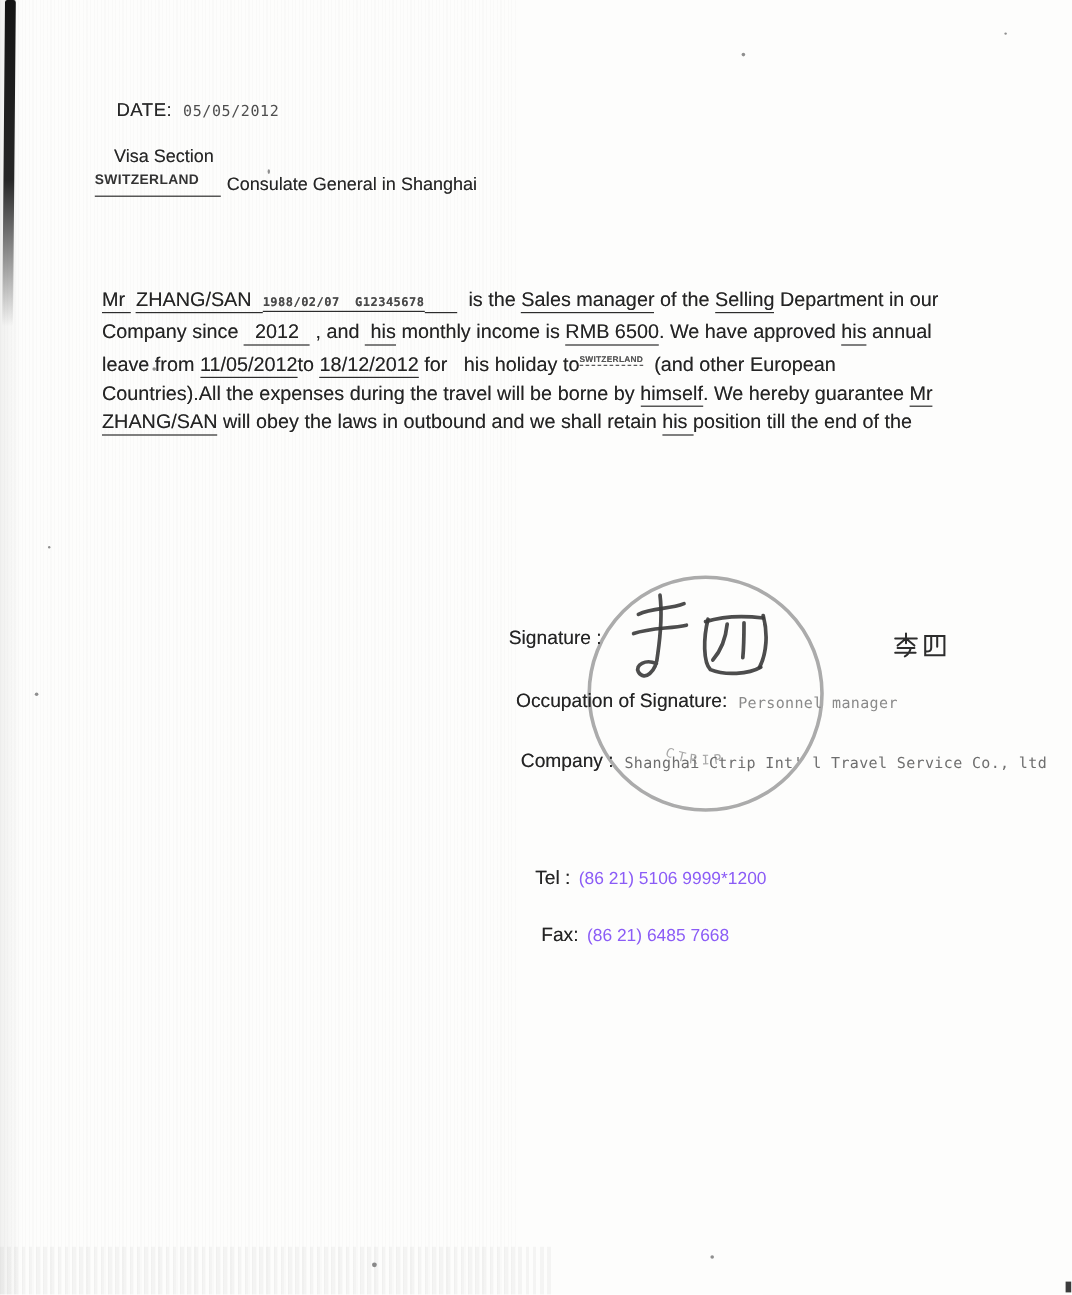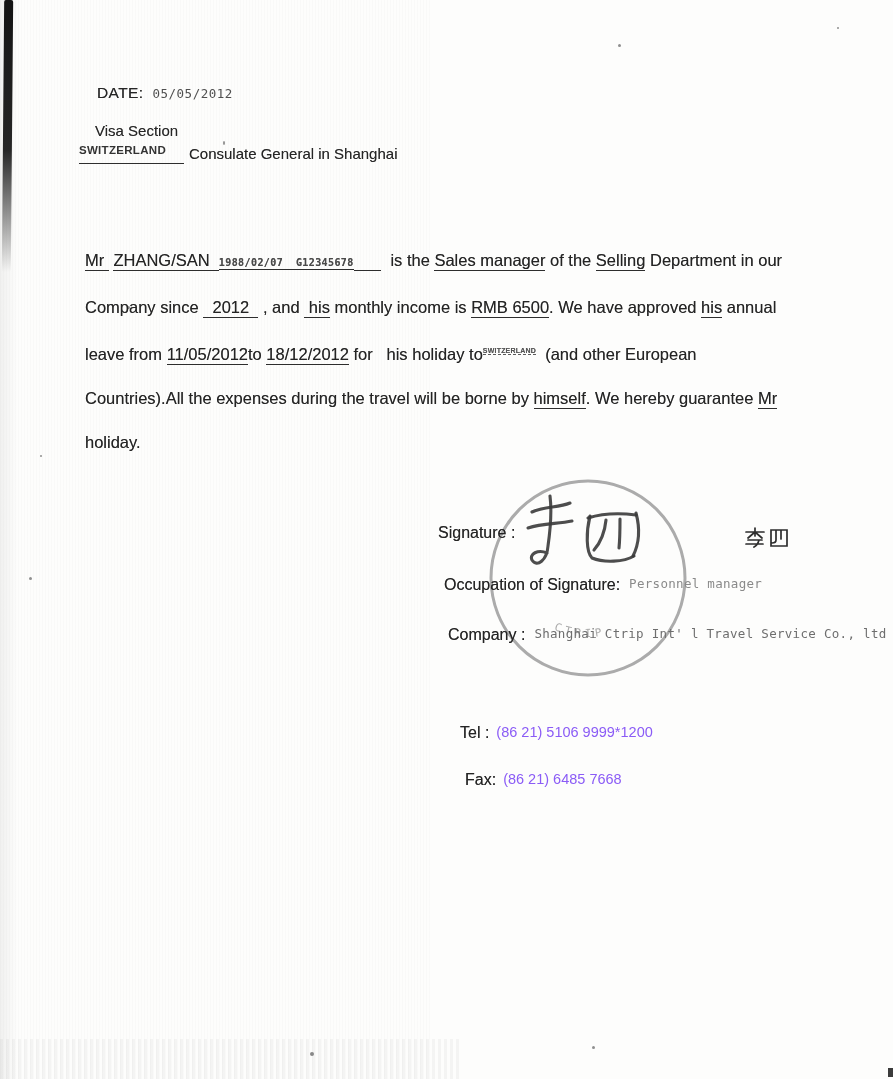--- a/index.html
+++ b/index.html
@@ -26,28 +26,28 @@
   .date-label{font-size:15.5px;letter-spacing:.4px;text-shadow:0 0 .5px rgba(0,0,0,.5);}
   .date-value{font-family:"DejaVu Sans Mono",monospace;font-size:12.5px;color:#4f4f4f;margin-left:9px;letter-spacing:.5px;}
   .visa-section{position:absolute;left:95px;top:122px;font-size:15px;text-shadow:0 0 .4px rgba(0,0,0,.4);}
   .country-line{position:absolute;left:79px;top:144px;display:flex;align-items:flex-end;}
   .country{font-size:11.5px;font-weight:bold;letter-spacing:.3px;color:#333;
     border-bottom:1.6px solid #2e2e2e;padding:0 18px 7px 0;}
   .consulate{font-size:15px;margin-left:5px;padding-bottom:2px;text-shadow:0 0 .4px rgba(0,0,0,.4);}
 
   
   .body-text{position:absolute;left:85px;top:238px;width:760px;}
-  .bline{white-space:pre;font-size:16.5px;line-height:44px;color:#242424;text-shadow:0 0 .45px rgba(0,0,0,.45);}
+  .bline{white-space:pre;font-size:16.5px;line-height:24px;color:#242424;text-shadow:0 0 .45px rgba(0,0,0,.45);}
   .u{border-bottom:1.6px solid #2d2d2d;padding-bottom:1px;}
   .u-dashed{border-bottom:1.6px dashed #5a5a5a;}
   .seg-small{font-family:"DejaVu Sans Mono",monospace;font-size:10px;font-weight:bold;color:#4a4a4a;letter-spacing:.4px;}
   .seg-tiny{font-size:7px;font-weight:bold;color:#555;vertical-align:7px;letter-spacing:.2px;}
 
   
-  .sigrow{position:absolute;display:flex;align-items:flex-start;z-index:2;margin-left:14px;}
+  .sigrow{position:absolute;display:flex;align-items:center;z-index:2;}
   .lab{font-size:16px;color:#242424;text-shadow:0 0 .5px rgba(0,0,0,.5);}
   .val-mono{font-family:"DejaVu Sans Mono",monospace;font-size:12.5px;color:#6e6e6e;letter-spacing:.3px;margin-left:9px;}
   .val-mono.faint{color:#8a8a8a;}
   .val-mono.addr{font-size:12px;color:#5a5a5a;}
   .val-sans{font-size:14.5px;color:#8b5cf6;margin-left:7px;}
 
   .stamp{position:absolute;left:478px;top:468px;width:220px;height:220px;z-index:1;filter:blur(.4px);opacity:.85;}
   .stamp-ring{fill:none;stroke:#9d9d9d;stroke-width:3;}
   .stamp-arc-text{font-family:"DejaVu Sans Mono",monospace;font-size:11px;fill:#9a9a9a;letter-spacing:4px;}
   .handwriting{position:absolute;left:512px;top:490px;width:150px;height:115px;z-index:3;}
@@ -84,21 +84,21 @@
   <div class="country-line">
     <span class="country">SWITZERLAND</span>
     <span class="consulate">Consulate General in Shanghai</span>
   </div>
 
   <div class="body-text">
       <div class="bline"><span class="u">Mr </span><span> </span><span class="u">ZHANG/SAN  </span><span class="u seg-small">1988/02/07  G12345678</span><span class="u">      </span><span>  is the </span><span class="u">Sales manager</span><span> of the </span><span class="u">Selling</span><span> Department in our</span></div>
       <div class="bline"><span>Company since </span><span class="u">  2012  </span><span> , and </span><span class="u"> his</span><span> monthly income is </span><span class="u">RMB 6500</span><span>. We have approved </span><span class="u">his</span><span> annual</span></div>
       <div class="bline"><span>leave from </span><span class="u">11/05/2012</span><span>to </span><span class="u">18/12/2012</span><span> for   his holiday to</span><span class="u-dashed seg-tiny">SWITZERLAND</span><span>  (and other European</span></div>
       <div class="bline"><span>Countries).All the expenses during the travel will be borne by </span><span class="u">himself</span><span>. We hereby guarantee </span><span class="u">Mr</span></div>
-      <div class="bline"><span>holiday.</span></div>
+      <div class="bline"><span class="u">ZHANG/SAN</span><span> will obey the laws in outbound and we shall retain </span><span class="u">his </span><span>position till the end of the</span></div>
     </div>
 
   <div class="sigrow" style="left:424px;top:524px;">
     <span class="lab">Signature :</span>
   </div>
 
   <svg class="stamp" viewBox="0 0 220 220">
     <defs>
       <g id="rg">
           <path d="M-4,-4 H4 M0,-6 V6 M-5,0 H5 M-3,4 H3"></path>

